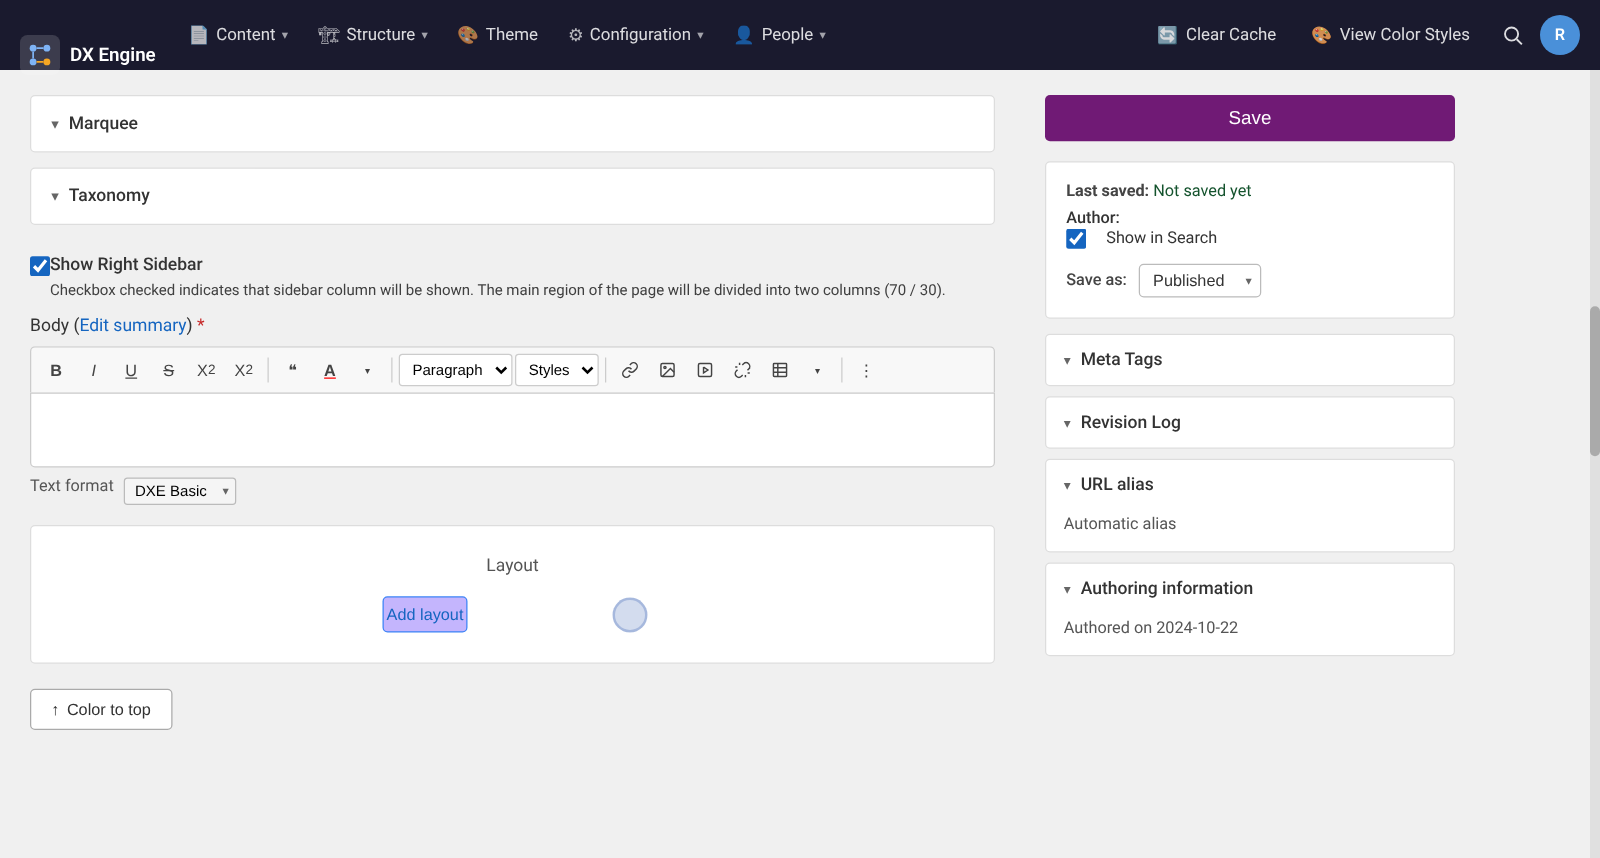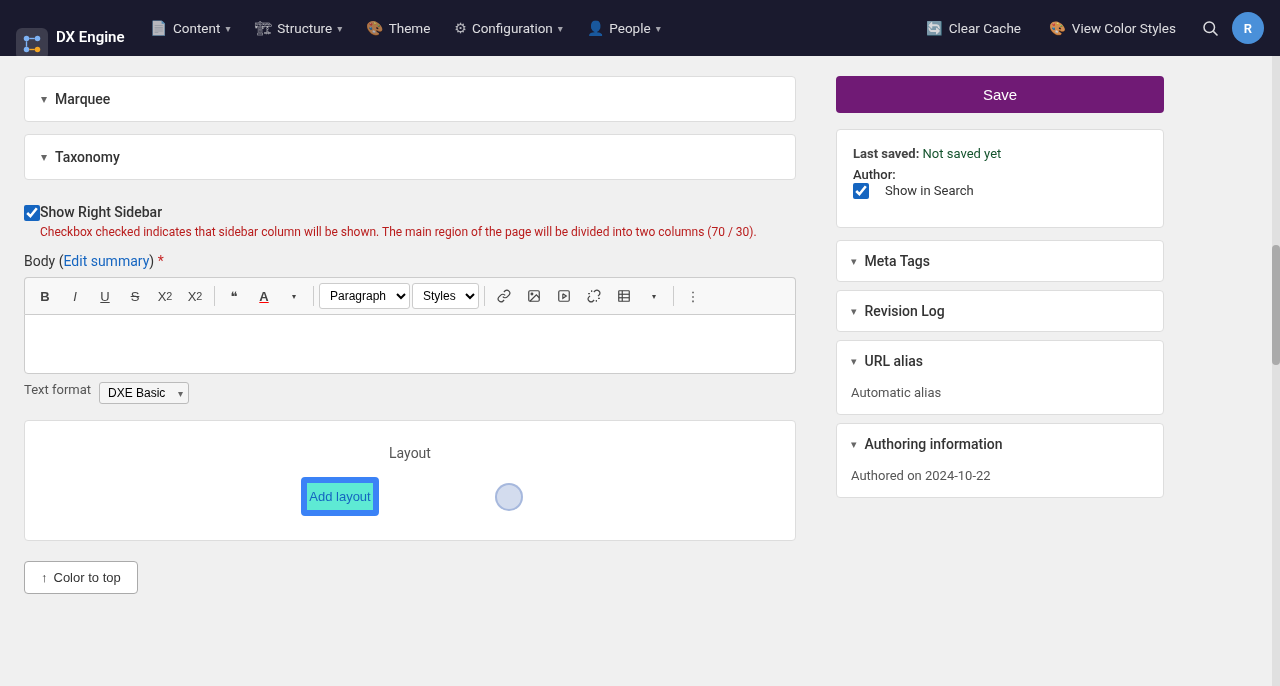--- a/index.html
+++ b/index.html
@@ -12,20 +12,21 @@
       display: flex;
       align-items: center;
       padding: 0 16px;
       gap: 4px;
       position: fixed;
       top: 0; left: 0; right: 0;
       z-index: 100;
     }
     .nav-logo {
       display: flex;
+      align-items: center;
       gap: 8px;
       color: white;
       font-weight: 600;
       font-size: 15px;
       margin-right: 12px;
       margin-top: 31px;
     }
     .nav-logo-icon {
       width: 32px; height: 32px;
       background: rgba(255,255,255,0.15);
@@ -127,21 +128,21 @@
       padding: 12px 0;
     }
     .checkbox-input {
       width: 16px; height: 16px;
       accent-color: #1565c0;
       cursor: pointer;
       flex-shrink: 0;
       margin-top: 1px;
     }
     .checkbox-label { font-weight: 500; font-size: 14px; cursor: pointer; }
-    .checkbox-desc { font-size: 12px; color: #b91c1c; margin-top: 3px; line-height: 1.5; }
+    .checkbox-desc { font-size: 12px; color: #404040; margin-top: 3px; line-height: 1.5; }
 
     
     .body-label {
       font-size: 14px;
       margin-bottom: 8px;
       color: #333;
     }
     .body-label a { color: #1565c0; text-decoration: none; }
     .required-star { color: #c62828; }
 
@@ -223,22 +224,22 @@
     
     .layout-box {
       border: 1px solid #ddd;
       border-radius: 4px;
       background: white;
       padding: 24px 16px;
       text-align: center;
     }
     .layout-title { font-size: 14px; color: #555; margin-bottom: 16px; }
     .add-layout-btn {
-      border: 6px solid #3b82f6;
-      background: #5eead4;
+      border: 1px solid #3b82f6;
+      background: #c4b5fd;
       color: #1565c0;
       padding: 6px 2px;
       border-radius: 4px;
       cursor: pointer;
       font-size: 13px;
     }
 
     
     .back-to-top {
       display: inline-flex;
@@ -581,20 +582,30 @@
         <strong>Last saved:</strong>
         <span>Not saved yet</span>
       </div>
       <div class="author-row">
         <span>Author:</span>
       </div>
       <div class="show-in-search-row">
         <input type="checkbox" class="checkbox-input" checked="" style="">
         <span class="show-in-search-label">Show in Search</span>
       </div>
+      <div class="save-as-row">
+        <span class="save-as-label">Save as:</span>
+        <div class="published-wrapper">
+          <select class="published-select">
+            <option>Published</option>
+            <option>Draft</option>
+            <option>Archived</option>
+          </select>
+        </div>
+      </div>
     </div>
 
     
     <div class="sidebar-accordion">
       <div class="sidebar-accordion-header">
         <span class="acc-chevron">▾</span>
         <span>Meta Tags</span>
       </div>
     </div>
 

